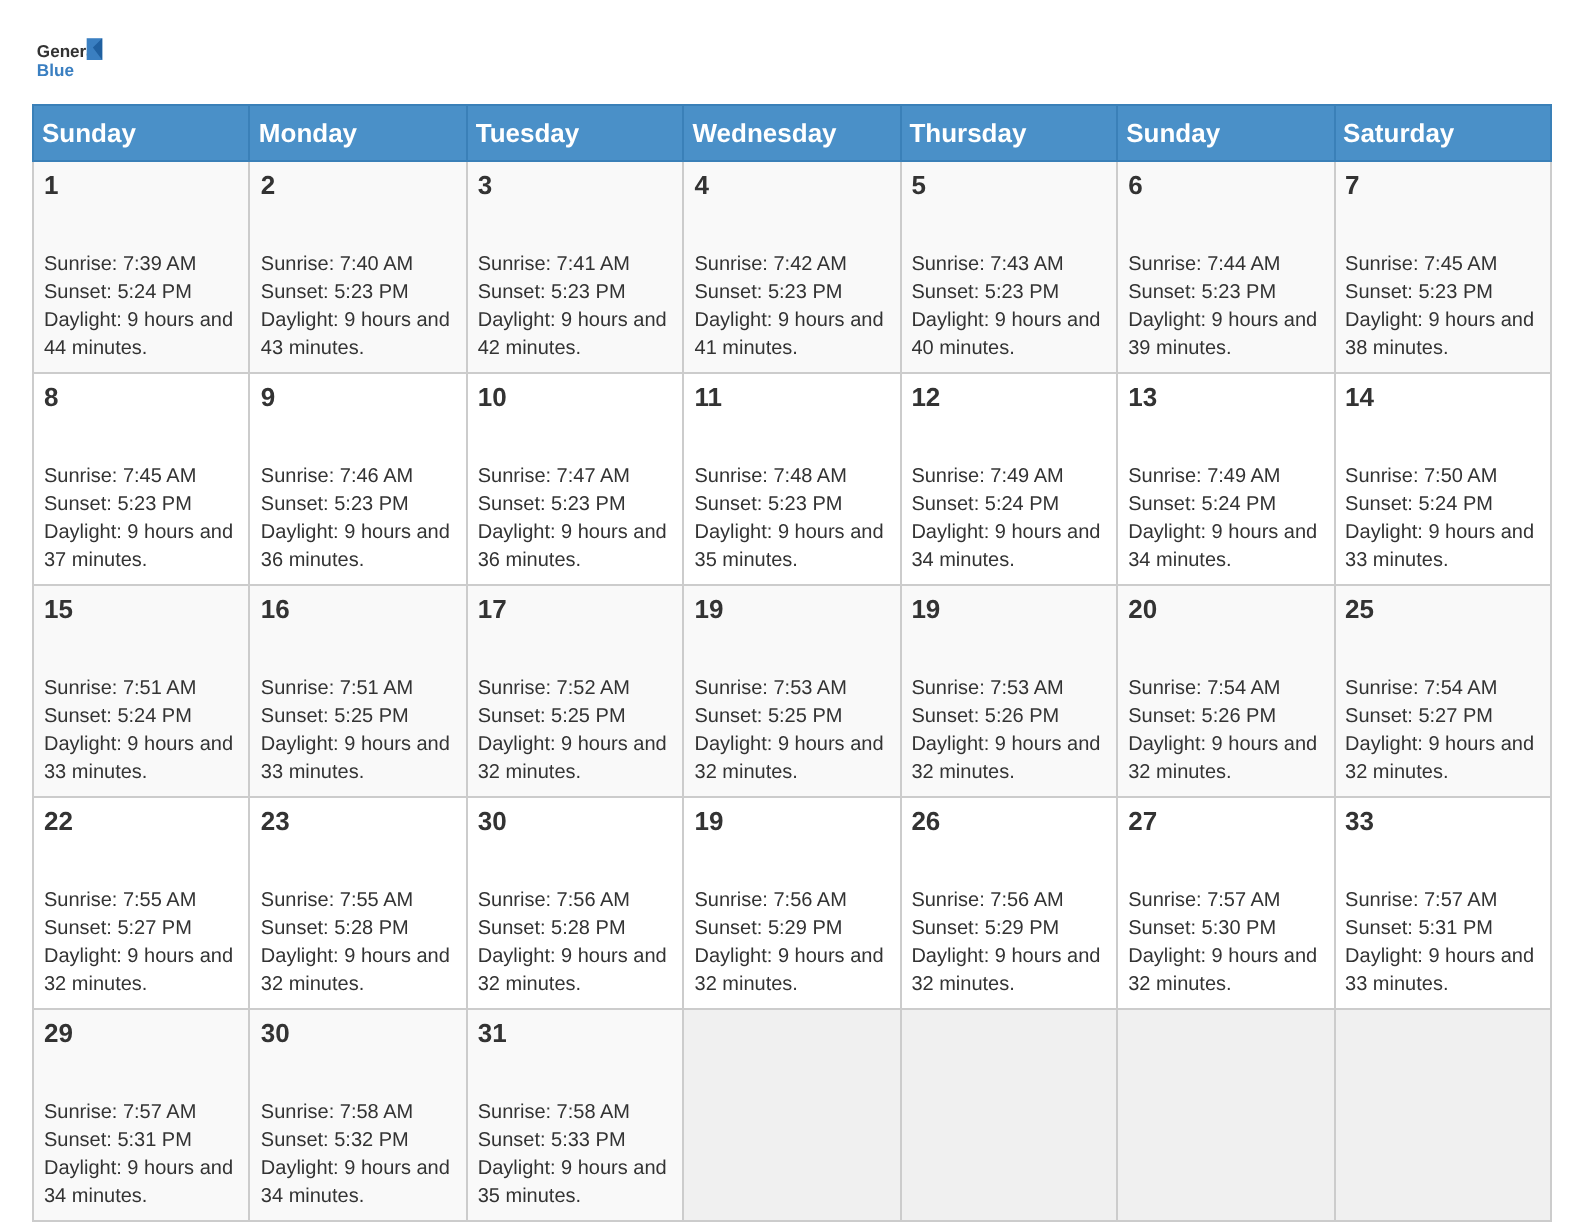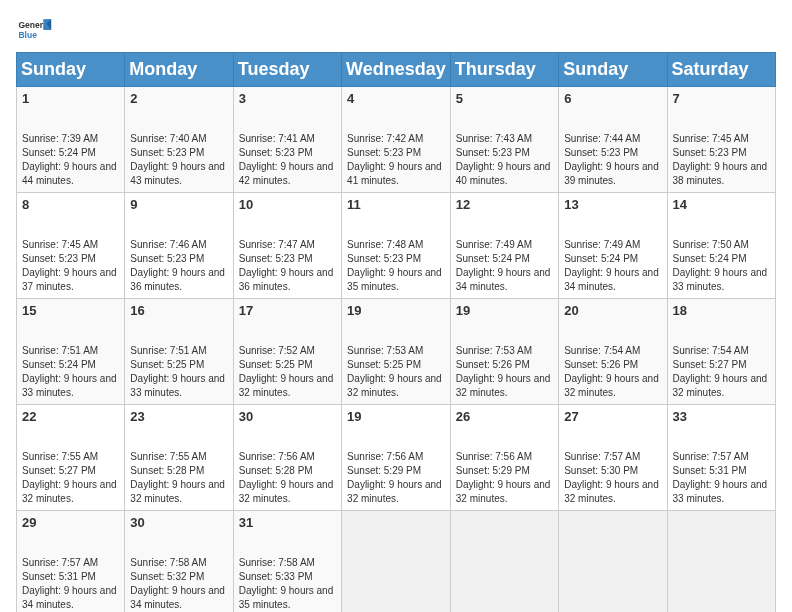--- a/index.html
+++ b/index.html
@@ -39,21 +39,21 @@
     table {
       width: 100%;
       border-collapse: collapse;
       font-size: 11px;
     }
     thead tr th {
       background-color: #4a90c8;
       color: white;
       padding: 6px 4px;
       text-align: left;
-      font-size: 18px;
+      font-size: 13px;
       font-weight: bold;
       border: 1px solid #3a80b8;
     }
     tbody tr td {
       border: 1px solid #ccc;
       padding: 4px 5px;
       vertical-align: top;
       height: 80px;
       width: calc(100% / 7);
       background: #fff;
@@ -189,21 +189,21 @@
         </td>
         <td>
           <span class="day-num">19</span>
           <div class="day-detail">Sunrise: 7:53 AM<br>Sunset: 5:26 PM<br>Daylight: 9 hours and 32 minutes.</div>
         </td>
         <td>
           <span class="day-num">20</span>
           <div class="day-detail">Sunrise: 7:54 AM<br>Sunset: 5:26 PM<br>Daylight: 9 hours and 32 minutes.</div>
         </td>
         <td>
-          <span class="day-num">18</span>
+          <span class="day-num">25</span>
           <div class="day-detail">Sunrise: 7:54 AM<br>Sunset: 5:27 PM<br>Daylight: 9 hours and 32 minutes.</div>
         </td>
       </tr>
       <tr>
         <td>
           <span class="day-num">22</span>
           <div class="day-detail">Sunrise: 7:55 AM<br>Sunset: 5:27 PM<br>Daylight: 9 hours and 32 minutes.</div>
         </td>
         <td>
           <span class="day-num">23</span>

